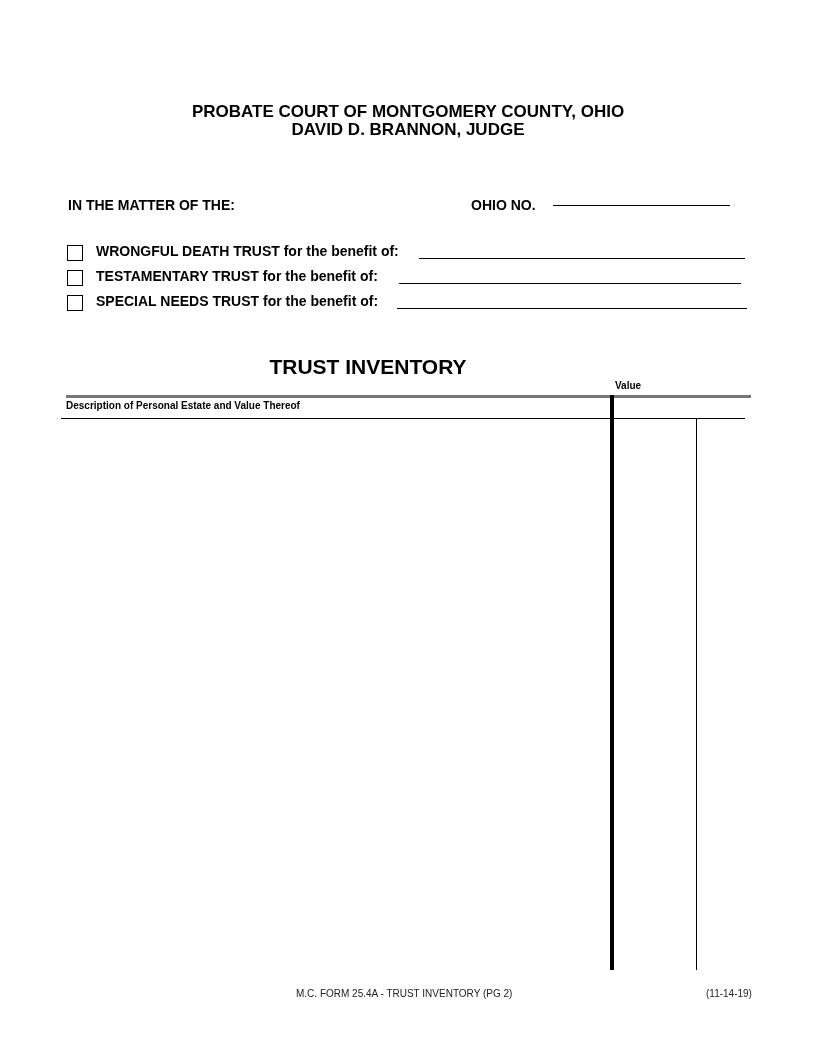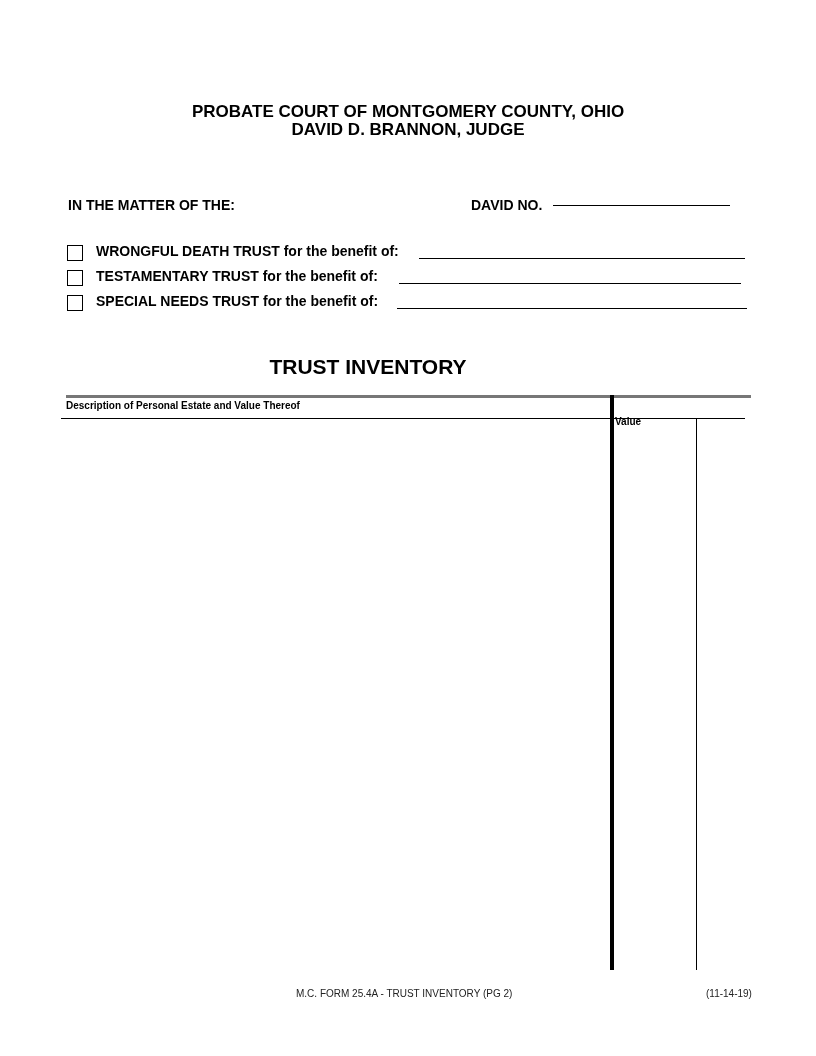--- a/index.html
+++ b/index.html
@@ -15,40 +15,40 @@
     .col-head { font-weight: bold; font-size: 10px; }
     .footer { font-size: 10px; color: #222; margin-left: 8px; }
   </style>
 </head>
 <body>
 
 <div class="abs hdr" style="top:102px;text-align:center;">PROBATE COURT OF MONTGOMERY COUNTY, OHIO</div>
 <div class="abs hdr" style="top:120px;">DAVID D. BRANNON, JUDGE</div>
 
 <div class="abs bold" style="left:68px; top:189px; font-size:14px;">IN THE MATTER OF THE:</div>
-<div class="abs bold" style="left:471px; top:189px; font-size:14px;">DAVID NO.</div>
+<div class="abs bold" style="left:471px; top:189px; font-size:14px;">OHIO NO.</div>
 <div class="abs blank" style="left:553px; top:205px; width:177px;"></div>
 
 <div class="abs cb" style="left:67px; top:245px;"></div>
 <div class="abs trust-label" style="left:96px; top:243px;">WRONGFUL DEATH TRUST for the benefit of:</div>
 <div class="abs blank" style="left:419px; top:258px; width:326px;"></div>
 
 <div class="abs cb" style="left:67px; top:270px;"></div>
 <div class="abs trust-label" style="left:96px; top:268px;">TESTAMENTARY TRUST for the benefit of:</div>
 <div class="abs blank" style="left:399px; top:283px; width:342px;"></div>
 
 <div class="abs cb" style="left:67px; top:295px;"></div>
 <div class="abs trust-label" style="left:96px; top:293px;">SPECIAL NEEDS TRUST for the benefit of:</div>
 <div class="abs blank" style="left:397px; top:308px; width:350px;"></div>
 
 <div class="abs title" style="top:355px;">TRUST INVENTORY</div>
 
 <div class="abs" style="left:66px; top:395px; width:685px; height:3px; background:#777;"></div>
 <div class="abs col-head" style="left:66px; top:400px; width:545px;">Description of Personal Estate and Value Thereof</div>
-<div class="abs col-head" style="left:615px; top:416px; width:84px;">Value</div>
+<div class="abs col-head" style="left:615px; top:380px; width:84px;">Value</div>
 <div class="abs" style="left:61px; top:418px; width:684px; height:1px; background:#000;"></div>
 
 <div class="abs" style="left:610px; top:395px; width:4px; height:575px; background:#000;"></div>
 <div class="abs" style="left:696px; top:418px; width:1px; height:552px; background:#000;"></div>
 
 <div class="abs" style="left:66px; top:420px; width:544px; height:548px;"></div>
 <div class="abs" style="left:614px; top:420px; width:82px; height:548px;"></div>
 <div class="abs" style="left:697px; top:420px; width:48px; height:548px;"></div>
 
 <div class="abs footer" style="left:288px; top:988px;">M.C. FORM 25.4A - TRUST INVENTORY (PG 2)</div>

